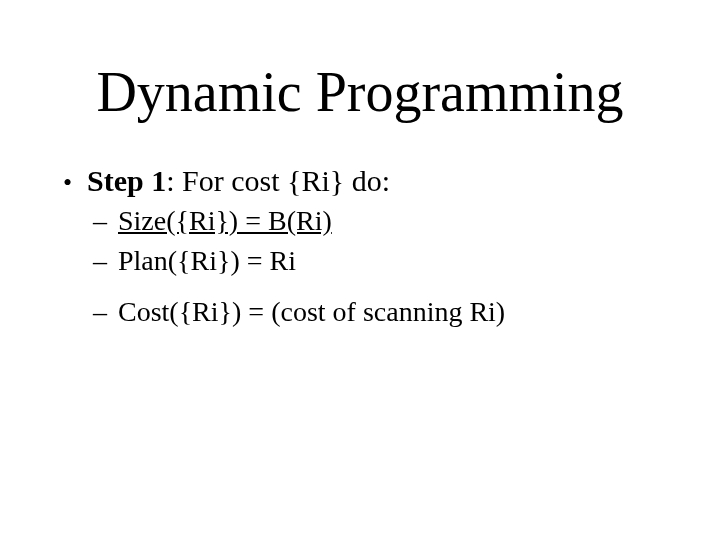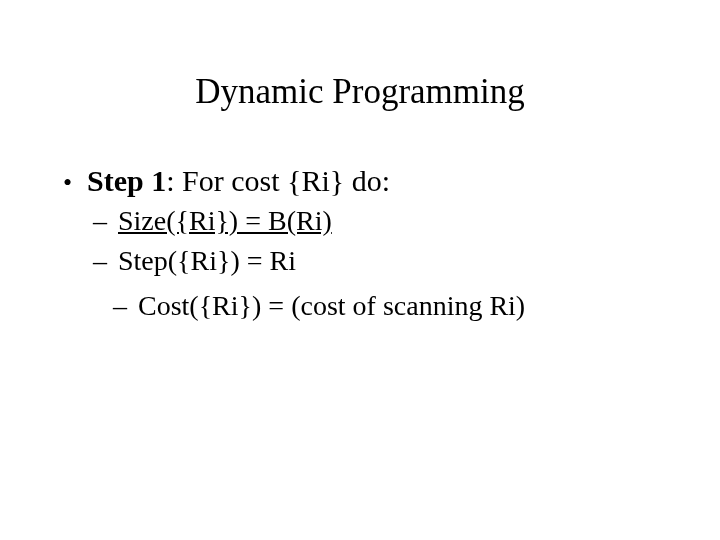--- a/index.html
+++ b/index.html
@@ -14,21 +14,21 @@
     overflow: hidden;
     font-family: "Liberation Serif", "DejaVu Serif", serif;
     color: #000000;
   }
   .slide-title {
     position: absolute;
     left: 0;
     top: 68px;
     width: 720px;
     text-align: center;
-    font-size: 35px;
+    font-size: 56px;
     line-height: 48px;
     white-space: nowrap;
   }
   .bullet-line {
     position: absolute;
     left: 63px;
     top: 164px;
     font-size: 30px;
     line-height: 34px;
     white-space: nowrap;
@@ -48,38 +48,38 @@
     font-size: 28px;
     line-height: 32px;
     white-space: nowrap;
   }
   .sub-line .marker {
     display: inline-block;
     width: 25px;
   }
   .sub-line.s0 { top: 205px; text-decoration: underline; }
   .sub-line.s1 { top: 245px; }
-  .sub-line.s2 { top: 290px; margin-left: 20px; }
+  .sub-line.s2 { top: 296px; }
 </style>
 </head>
 <body>
 
 <div class="slide">
 
   <div class="slide-title">Dynamic Programming</div>
 
   <div class="bullet-line">
     <span class="marker">•</span><span class="bold">Step 1</span><span>: For cost {Ri} do:</span>
   </div>
 
   <div class="sub-line s0">
     <span class="marker">–</span><span>Size({Ri}) = B(Ri)</span>
   </div>
 
   <div class="sub-line s1">
-    <span class="marker">–</span><span>Step({Ri}) = Ri</span>
+    <span class="marker">–</span><span>Plan({Ri}) = Ri</span>
   </div>
 
   <div class="sub-line s2">
     <span class="marker">–</span><span>Cost({Ri}) = (cost of scanning Ri)</span>
   </div>
 
 </div>
 
 </body></html>

